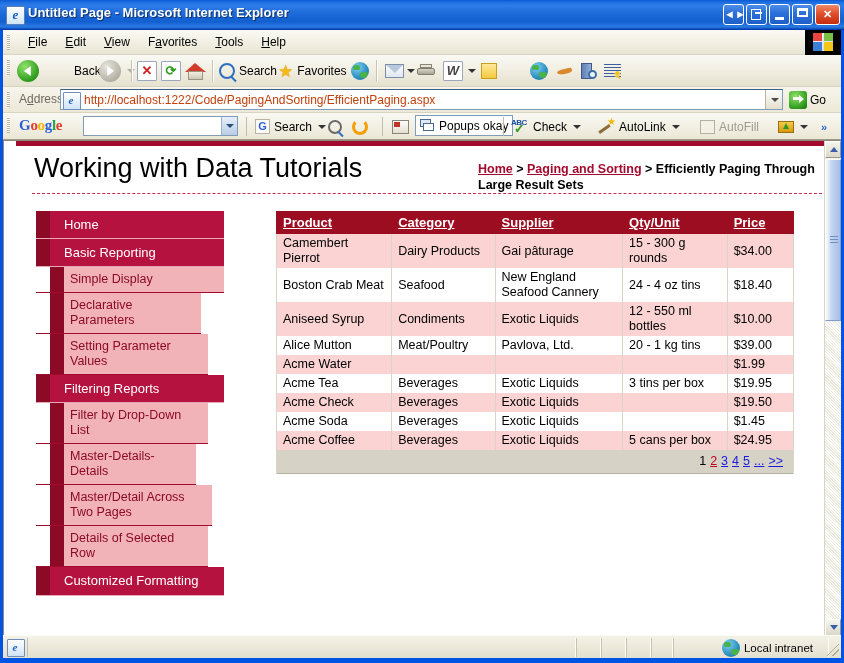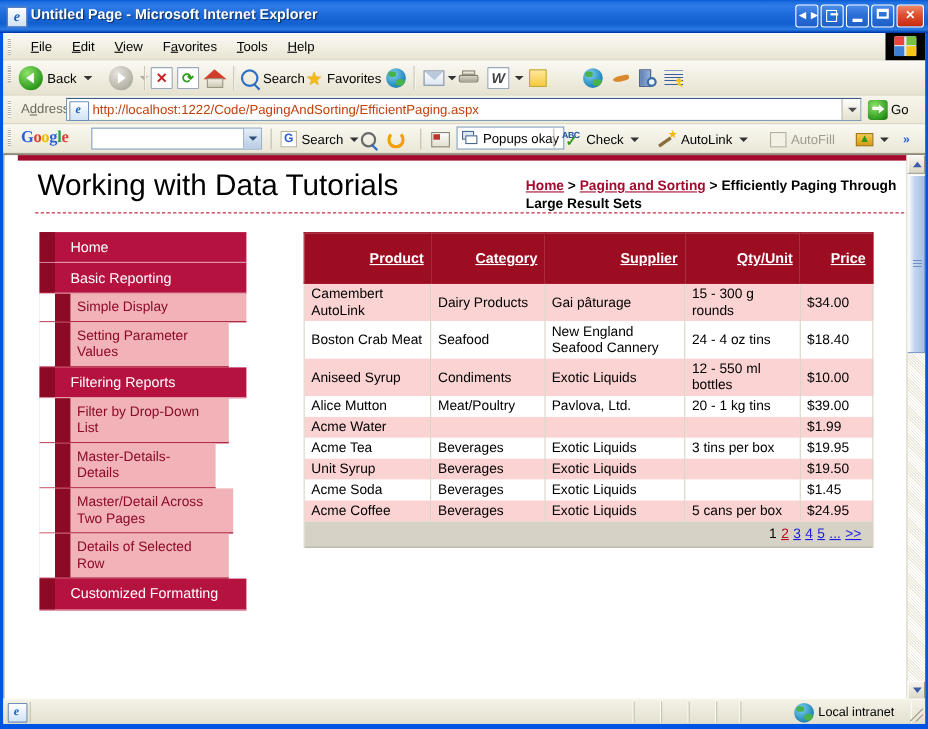--- a/index.html
+++ b/index.html
@@ -402,21 +402,21 @@
     font-size:21px; font-weight:bold; color:#000; line-height:26px;
     margin:0 0 16px 20px; width:470px;
   }
   .grid {
     margin-left:20px; width:518px;
     border-collapse:collapse; border:1px solid #b7b3a6;
     font-size:12.5px; background:#fff;
   }
   .grid th {
     background:#9c0d22; color:#fff; font-size:13px; font-weight:bold;
-    padding:15px 6px; text-align:right; border:1px solid #9c0d22;
+    padding:3px 6px; text-align:left; border:1px solid #9c0d22;
     white-space:nowrap;
   }
   .grid th span { text-decoration:underline; cursor:pointer; }
   .grid td {
     padding:2px 6px; border-left:1px solid #d8d4c6; border-right:1px solid #d8d4c6;
     color:#000; vertical-align:middle; line-height:15px;
   }
   .grid tr.alt td { background:#fbd3d3; }
   .grid tr.norm td { background:#fff; }
   .grid td.price { white-space:nowrap; }
@@ -539,21 +539,21 @@
       </div>
       <div class="ie-logo-box">
         <div class="flag"></div>
         <div class="flag2"></div>
       </div>
     </div>
 
     <div class="toolbar">
       <div class="grip"></div>
 
-      <div class="tbi" style="left:14px;">
+      <div class="tbi" style="left:14px;gap:31px;">
         <div class="circ green">
               <div class="arrow-l"></div>
             </div>
         <div class="tb-label">Back</div>
         <div class="caret"></div>
       </div>
 
       <div class="tbi" style="left:96px;">
         <div class="circ grey">
               <div class="arrow-r"></div>
@@ -733,20 +733,21 @@
         <div class="bc">
           <a href="#">Home</a><span> &gt; </span><a href="#">Paging and Sorting</a><span> &gt; </span><span>Efficiently Paging Through Large Result Sets</span>
         </div>
 
         <div class="dashline"></div>
 
         <div class="sidebar">
           <div class="s-top"><span>Home</span></div>
           <div class="s-top"><span>Basic Reporting</span></div>
           <div class="s-sub"><span>Simple Display</span></div>
+          <div class="s-sub" style="width:165px;"><span>Declarative Parameters</span></div>
           <div class="s-sub" style="width:172px;"><span>Setting Parameter Values</span></div>
           <div class="s-top"><span>Filtering Reports</span></div>
           <div class="s-sub" style="width:172px;"><span>Filter by Drop-Down List</span></div>
           <div class="s-sub" style="width:160px;"><span>Master-Details-Details</span></div>
           <div class="s-sub" style="width:176px;"><span>Master/Detail Across Two Pages</span></div>
           <div class="s-sub" style="width:172px;"><span>Details of Selected Row</span></div>
           <div class="s-top" style="line-height:16px;"><span>Customized Formatting</span></div>
         </div>
 
         <div class="content">
@@ -756,21 +757,21 @@
               <tr>
                 <th style="width:116px;"><span>Product</span></th>
                 <th style="width:98px;"><span>Category</span></th>
                 <th style="width:138px;"><span>Supplier</span></th>
                 <th style="width:107px;"><span>Qty/Unit</span></th>
                 <th style="width:59px;"><span>Price</span></th>
               </tr>
             </thead>
             <tbody>
               <tr class="alt">
-                <td>Camembert AutoLink</td>
+                <td>Camembert Pierrot</td>
                 <td>Dairy Products</td>
                 <td>Gai pâturage</td>
                 <td>15 - 300 g rounds</td>
                 <td class="price">$34.00</td>
               </tr>
               <tr class="norm">
                 <td>Boston Crab Meat</td>
                 <td>Seafood</td>
                 <td>New England Seafood Cannery</td>
                 <td>24 - 4 oz tins</td>
@@ -798,21 +799,21 @@
                 <td class="price">$1.99</td>
               </tr>
               <tr class="norm">
                 <td>Acme Tea</td>
                 <td>Beverages</td>
                 <td>Exotic Liquids</td>
                 <td>3 tins per box</td>
                 <td class="price">$19.95</td>
               </tr>
               <tr class="alt">
-                <td>Unit Syrup</td>
+                <td>Acme Check</td>
                 <td>Beverages</td>
                 <td>Exotic Liquids</td>
                 <td></td>
                 <td class="price">$19.50</td>
               </tr>
               <tr class="norm">
                 <td>Acme Soda</td>
                 <td>Beverages</td>
                 <td>Exotic Liquids</td>
                 <td></td>

